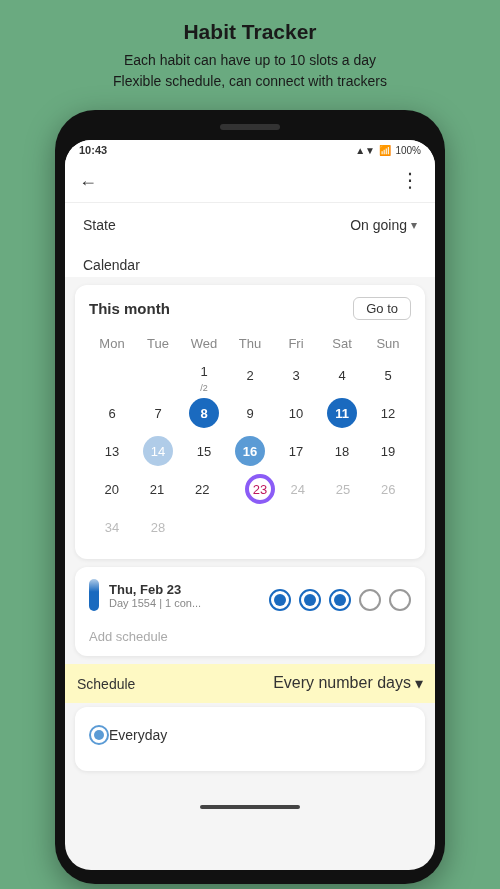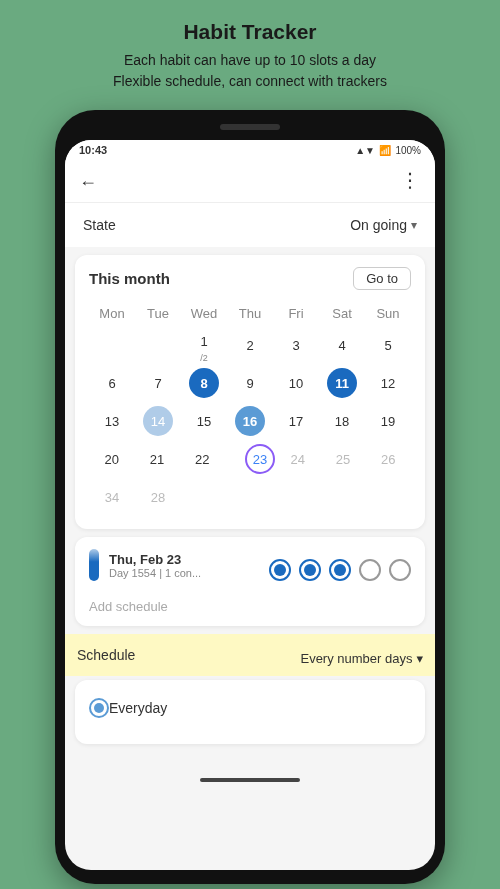--- a/index.html
+++ b/index.html
@@ -181,22 +181,22 @@
       background: #5b9bd5;
       color: #fff;
       font-weight: 600;
     }
     .cal-cell.filled-dark .day-num {
       background: #1a6abf;
       color: #fff;
       font-weight: 600;
     }
     .cal-cell.today .day-num {
-      border: 2px solid #8b5cf6;
-      color: #3b82f6;
+      border: 4px solid #8b5cf6;
+      color: #be185d;
       margin-left: 20px;
     }
     .cal-cell.light-blue .day-num {
       background: #b0cce8;
       color: #fff;
     }
     .cal-cell.gray { color: #bbb; }
     .day-detail-card {
       background: #fff;
       margin: 8px 10px;
@@ -268,24 +268,23 @@
       display: flex;
       align-items: center;
       justify-content: space-between;
       padding: 10px 12px;
       background: #fef9c3;
     }
     .schedule-label { font-size: 14px; color: #333; font-weight: 500; }
     .schedule-value {
       display: flex;
       gap: 4px;
-      font-size: 13px;
+      font-size: 16px;
       color: #333;
       cursor: pointer;
-      margin-top: 7px;
     }
     .schedule-card {
       background: #fff;
       margin: 4px 10px;
       border-radius: 12px;
       padding: 12px 14px;
       box-shadow: 0 1px 4px rgba(0,0,0,0.08);
     }
     .radio-row {
       display: flex;
@@ -368,20 +367,21 @@
 
 
       <div class="state-row">
         <span class="state-label">State</span>
         <span class="state-value">
           <span>On going</span>
           <span class="state-arrow">▾</span>
         </span>
       </div>
 
+      <div class="section-label">Calendar</div>
 
       <div class="calendar-card">
         <div class="calendar-header">
           <span class="calendar-month">This month</span>
           <button class="goto-btn">Go to</button>
         </div>
         <div class="calendar-grid">
 
           <div class="cal-row">
             <div class="cal-header-cell">Mon</div>

